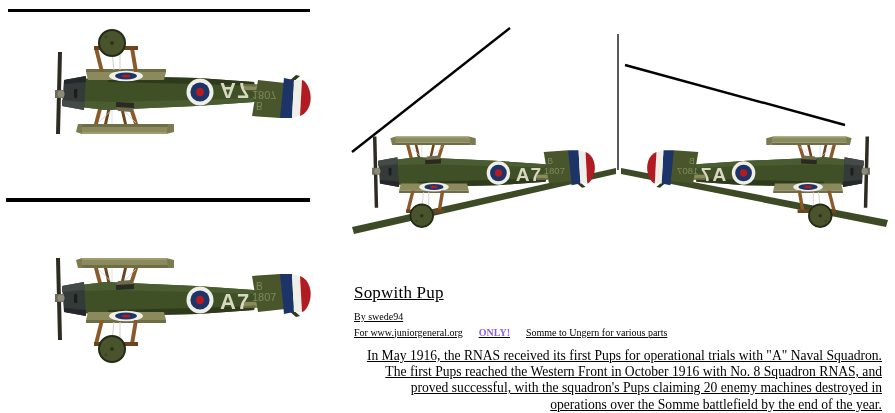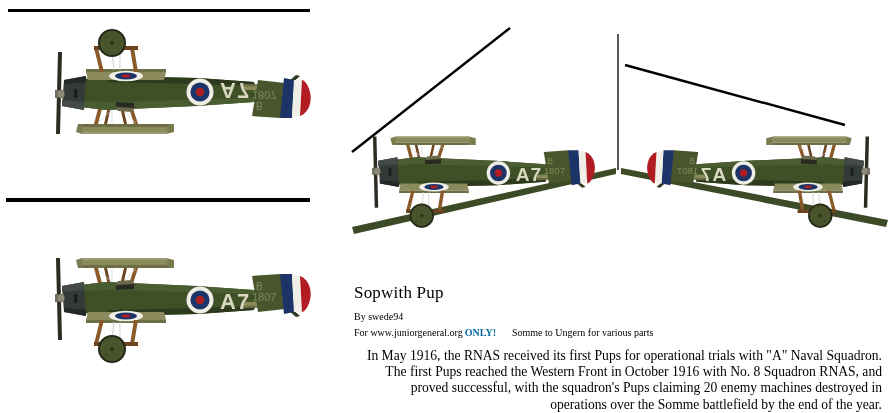--- a/index.html
+++ b/index.html
@@ -31,40 +31,41 @@
   #rule-top   { left: 8px;  top: 9px;   width: 302px; height: 3px; }
   #rule-mid   { left: 6px;  top: 198px; width: 304px; height: 4px; }
 
   
   #text-block {
     position: absolute;
     left: 354px;
     top: 283px;
     width: 530px;
     color: #000000;
+    text-decoration: underline;
   }
   #title {
     font-family: "Liberation Serif", serif;
     font-size: 17px;
     line-height: 20px;
     letter-spacing: 0.2px;
     margin: 0 0 6px 0;
     font-weight: normal;
   }
   #credits {
     font-family: "Liberation Serif", serif;
     font-size: 10px;
     line-height: 15.5px;
     margin-bottom: 8px;
   }
   #credits .line { white-space: nowrap; }
   #only {
-    color: #0369a1;
+    color: #8b5cf6;
     font-weight: bold;
-    margin-left: 2px;
+    margin-left: 16px;
     margin-right: 16px;
   }
   #desc {
     font-family: "Liberation Serif", serif;
     font-size: 13.6px;
     line-height: 16.2px;
     width: 528px;
     text-align: right;
   }
 

